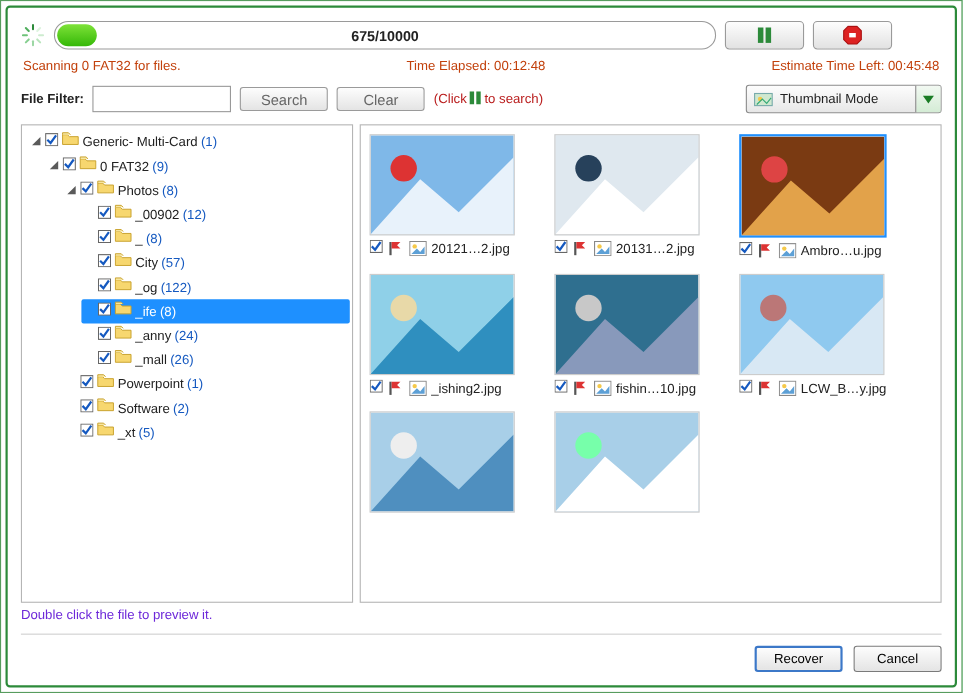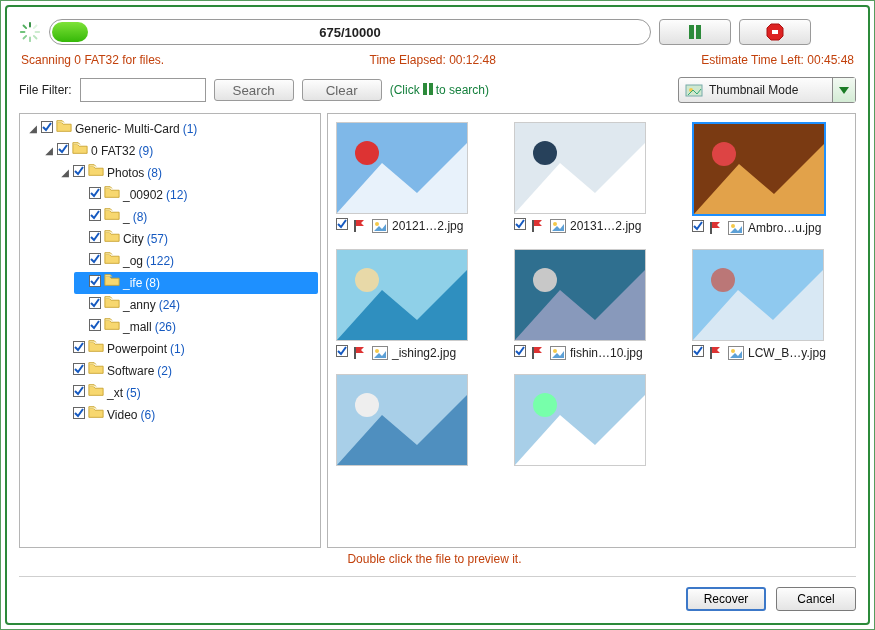--- a/index.html
+++ b/index.html
@@ -18,52 +18,52 @@
   .progressrow{height:30px}
   .spinner{width:22px;height:22px}
   .progressbar{width:600px;height:24px;border:1px solid #9a9a9a;border-radius:14px;background:#fff;position:relative;overflow:hidden;display:flex;align-items:center}
   .progressbar .fill{position:absolute;left:2px;top:2px;bottom:2px;width:36px;border-radius:12px;background:linear-gradient(#7ee238,#35b808)}
   .progressbar .ptext{position:relative;width:100%;text-align:center;font-weight:bold;font-size:13px}
   .ctrlbtn{width:72px;height:26px;border:1px solid #9a9a9a;border-radius:4px;background:linear-gradient(#fdfdfd,#e2e2e2);display:flex;align-items:center;justify-content:center}
   
   .statusline{display:flex;justify-content:space-between;font-size:12px;color:#c2410c;padding:0 2px;margin-top:2px}
   
   .filterrow{display:flex;align-items:center;gap:8px;margin-top:6px}
-  .filterrow label{font-weight:normal}
+  .filterrow label{font-weight:bold}
   .filterinput{width:120px;height:20px;border:1px solid #999;background:#fff}
   .fbtn{width:80px;height:22px;border:1px solid #9a9a9a;border-radius:3px;background:linear-gradient(#fdfdfd,#e4e4e4);color:#666}
-  .searchhint{color:#15803d;display:flex;align-items:flex-start;gap:2px}
+  .searchhint{color:#b91c1c;display:flex;align-items:flex-start;gap:2px}
   .thumbmode{margin-left:auto;width:170px;height:24px;border:1px solid #8a8a8a;border-radius:3px;background:linear-gradient(#fdfdfd,#e7e7e7);display:flex;align-items:center;gap:6px;padding:0 0 0 6px}
   .thumbmode .dd{width:22px;height:100%;border-left:1px solid #8a8a8a;margin-left:auto;display:flex;align-items:center;justify-content:center;background:linear-gradient(#f2f9f2,#d4ecd5)}
   .dd .tri{width:0;height:0;border-left:5px solid transparent;border-right:5px solid transparent;border-top:7px solid #1a7c25}
   
   .mainsplit{flex:1;display:flex;gap:6px;margin-top:6px;min-height:0}
   .treepane{width:296px;border:1px solid #b5b5b5;background:#fff;overflow:auto;padding:4px 2px}
   .tree ul{list-style:none;margin:0;padding-left:16px}
   .tree>ul{padding-left:4px}
   .tree li{white-space:nowrap;line-height:20px}
   .node{display:flex;align-items:center;gap:3px;padding:1px 2px;border-radius:2px}
   .node.selected{background:#1e90ff;color:#fff}
   .node.selected .count{color:#fff}
   .expander{width:10px;height:10px;display:inline-flex;align-items:center;justify-content:center;color:#5a5a5a;font-size:10px}
   .spacer10{display:inline-block;width:10px}
   .cb{width:12px;height:12px}
   .foldericon{width:16px;height:14px}
   .count{color:#1559c0}
   
   .thumbpane{flex:1;border:1px solid #b5b5b5;background:#fff;position:relative;overflow:hidden;display:flex}
   .thumbscroll{flex:1;overflow-y:scroll;padding:8px}
-  .thumbgrid{display:grid;grid-template-columns:repeat(3,150px);gap:14px 28px;justify-content:start}
+  .thumbgrid{display:grid;grid-template-columns:repeat(3,150px);gap:14px 18px;justify-content:start}
   .thumbitem{display:flex;flex-direction:column;align-items:flex-start;gap:4px}
   .thumbimg{width:130px;height:90px;border:1px solid #ccc;background:#e9eef2;display:flex;align-items:center;justify-content:center;overflow:hidden}
   .thumbimg.sel{border:2px solid #1e90ff}
   .thumbcap{display:flex;align-items:center;gap:4px;font-size:12px;max-width:150px;overflow:hidden}
   .picicon{width:16px;height:14px}
   
-  .hint{text-align:center;color:#c2410c;margin-top:0;padding-right:6px}
+  .hint{text-align:left;color:#6d28d9;margin-top:0;padding-right:6px}
   .hr{height:1px;background:#cfcfcf;margin:6px 0}
   
   .bottombtns{display:flex;justify-content:flex-end;gap:10px;padding-bottom:2px}
   .bbtn{width:80px;height:24px;border:1px solid #7a7a7a;border-radius:3px;background:linear-gradient(#fdfdfd,#e4e4e4);font-size:12px}
   .bbtn.primary{border:2px solid #3c78c8}
   
   .ph{width:100%;height:100%}
 </style>
 </head>
 <body>
@@ -330,35 +330,20 @@
                             <path d="M2 6 L5 9 L10 2" fill="none" stroke="#1559c0" stroke-width="2"></path>
                           </svg></span>
                         <span><svg class="foldericon" viewBox="0 0 18 14">
                             <path d="M1 3 L6 3 L8 5 L17 5 L17 13 L1 13 Z" fill="#f7d76f" stroke="#c9a22e"></path>
                             <path d="M1 3 L1 1 L7 1 L9 3" fill="#f7e6a0" stroke="#c9a22e"></path>
                           </svg></span>
                         <span>_xt </span>
                         <span class="count">(5)</span>
                       </div>
                     </li>
-                    <li>
-                      <div class="node">
-                        <span class="spacer10"></span>
-                        <span><svg class="cb" viewBox="0 0 12 12">
-                            <rect x="0.5" y="0.5" width="11" height="11" fill="#fff" stroke="#666"></rect>
-                            <path d="M2 6 L5 9 L10 2" fill="none" stroke="#1559c0" stroke-width="2"></path>
-                          </svg></span>
-                        <span><svg class="foldericon" viewBox="0 0 18 14">
-                            <path d="M1 3 L6 3 L8 5 L17 5 L17 13 L1 13 Z" fill="#f7d76f" stroke="#c9a22e"></path>
-                            <path d="M1 3 L1 1 L7 1 L9 3" fill="#f7e6a0" stroke="#c9a22e"></path>
-                          </svg></span>
-                        <span>Video </span>
-                        <span class="count">(6)</span>
-                      </div>
-                    </li>
                   </ul>
                 </li>
               </ul>
             </li>
           </ul>
       </div>
 
       <div class="thumbpane">
         <div class="thumbscroll">
           <div class="thumbgrid" id="thumb-grid">

